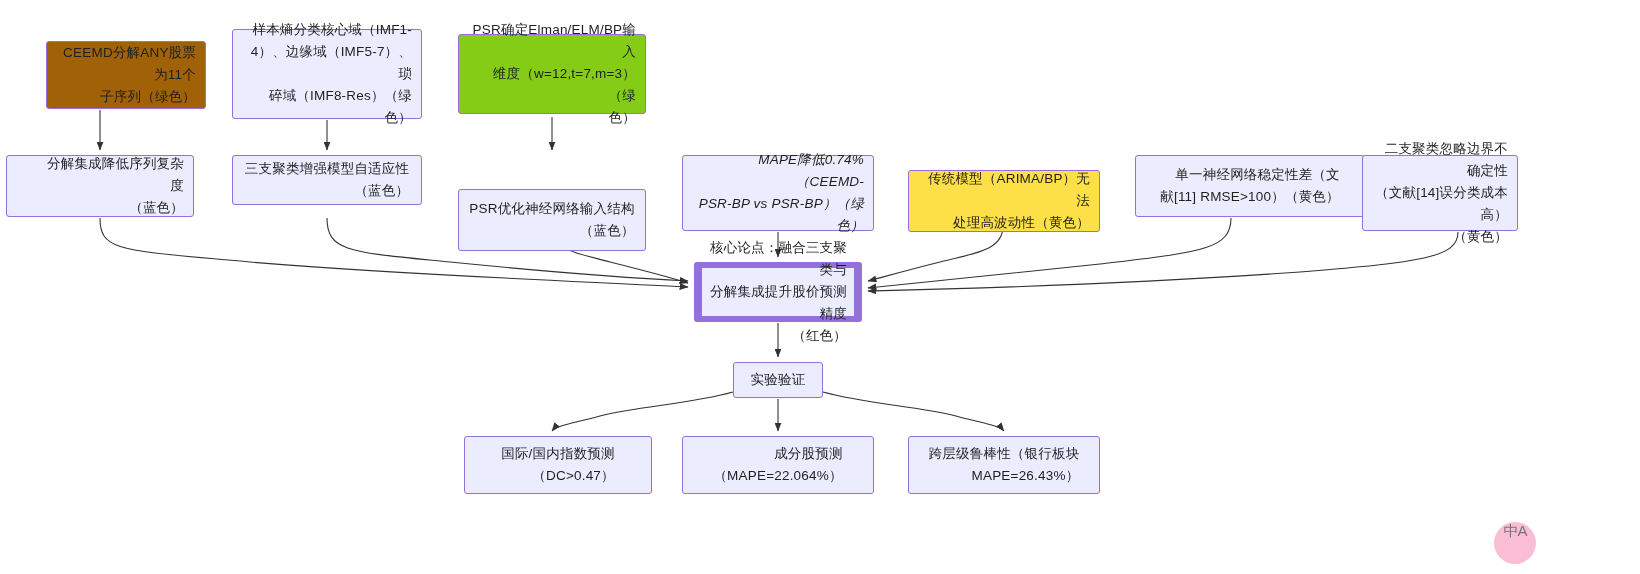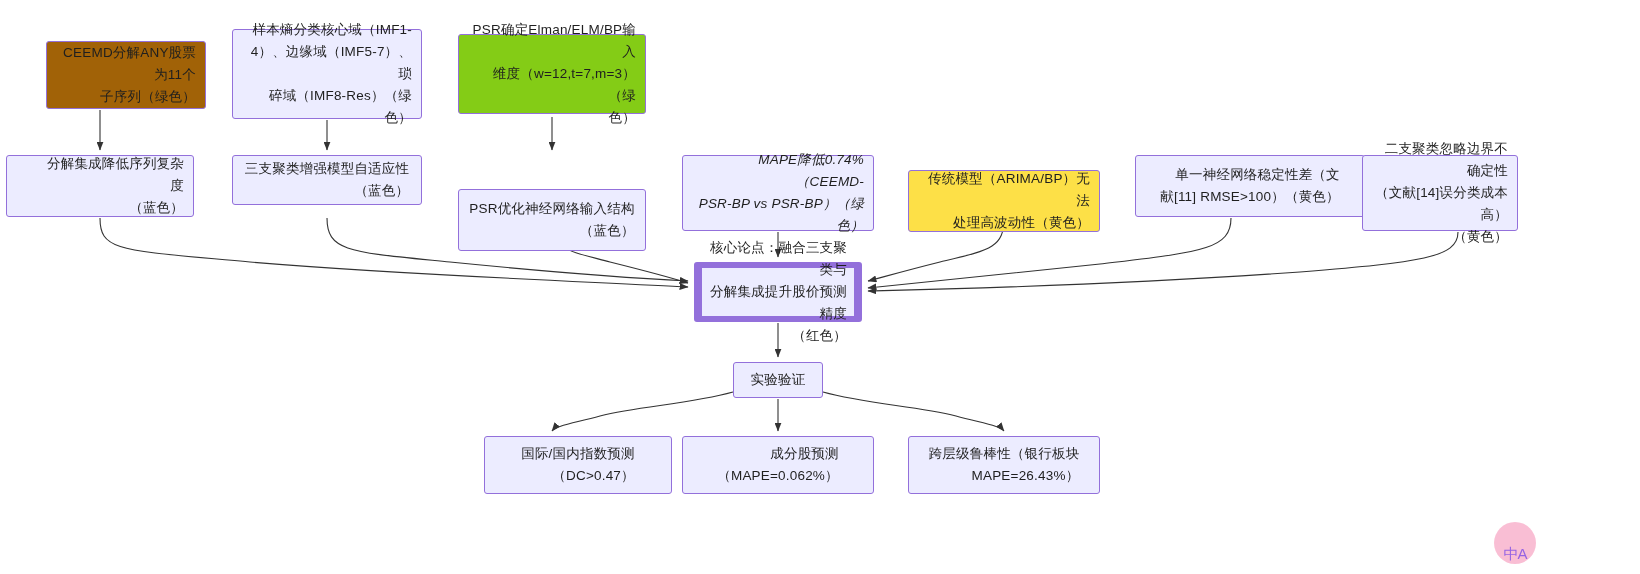--- a/index.html
+++ b/index.html
@@ -54,23 +54,23 @@
     word-break: break-word;
   }
   .watermark {
     position: absolute;
     width: 42px;
     height: 42px;
     border-radius: 50%;
     background: #F8A6C4;
     opacity: .72;
     display: flex;
-    align-items: flex-end;
+    align-items: flex-start;
     justify-content: center;
-    color: #6d28d9;
+    color: #404040;
     font-size: 15px;
     letter-spacing: -1px;
     font-family: "Liberation Sans", "DejaVu Sans", sans-serif;
     overflow: hidden;
   }
 </style>
 </head>
 <body>
 
 <div id="flow-root">
@@ -145,27 +145,27 @@
 （黄色）</span>
       </div>
       <div class="node-box core" style="left: 694px; top: 262px; width: 168px; height: 60px; background: rgb(236, 236, 255); border-color: rgb(147, 112, 219);">
         <span class="node-text">核心论点：融合三支聚类与
 分解集成提升股价预测精度
 （红色）</span>
       </div>
       <div class="node-box" style="left: 733px; top: 362px; width: 90px; height: 36px; background: rgb(236, 236, 255); border-color: rgb(147, 112, 219);">
         <span class="node-text">实验验证</span>
       </div>
-      <div class="node-box" style="left: 484px; top: 436px; width: 188px; height: 58px; background: rgb(236, 236, 255); border-color: rgb(147, 112, 219);">
+      <div class="node-box" style="left: 464px; top: 436px; width: 188px; height: 58px; background: rgb(236, 236, 255); border-color: rgb(147, 112, 219);">
         <span class="node-text">国际/国内指数预测
 （DC&gt;0.47）</span>
       </div>
       <div class="node-box" style="left: 682px; top: 436px; width: 192px; height: 58px; background: rgb(236, 236, 255); border-color: rgb(147, 112, 219);">
         <span class="node-text">成分股预测
-（MAPE=0.062%）</span>
+（MAPE=22.064%）</span>
       </div>
       <div class="node-box" style="left: 908px; top: 436px; width: 192px; height: 58px; background: rgb(236, 236, 255); border-color: rgb(147, 112, 219);">
         <span class="node-text">跨层级鲁棒性（银行板块
 MAPE=26.43%）</span>
       </div>
     </div>
 
   <div class="watermark" style="left: 1494px; top: 522px; background: rgb(248, 166, 196);">
     <span>中A</span>
   </div>

